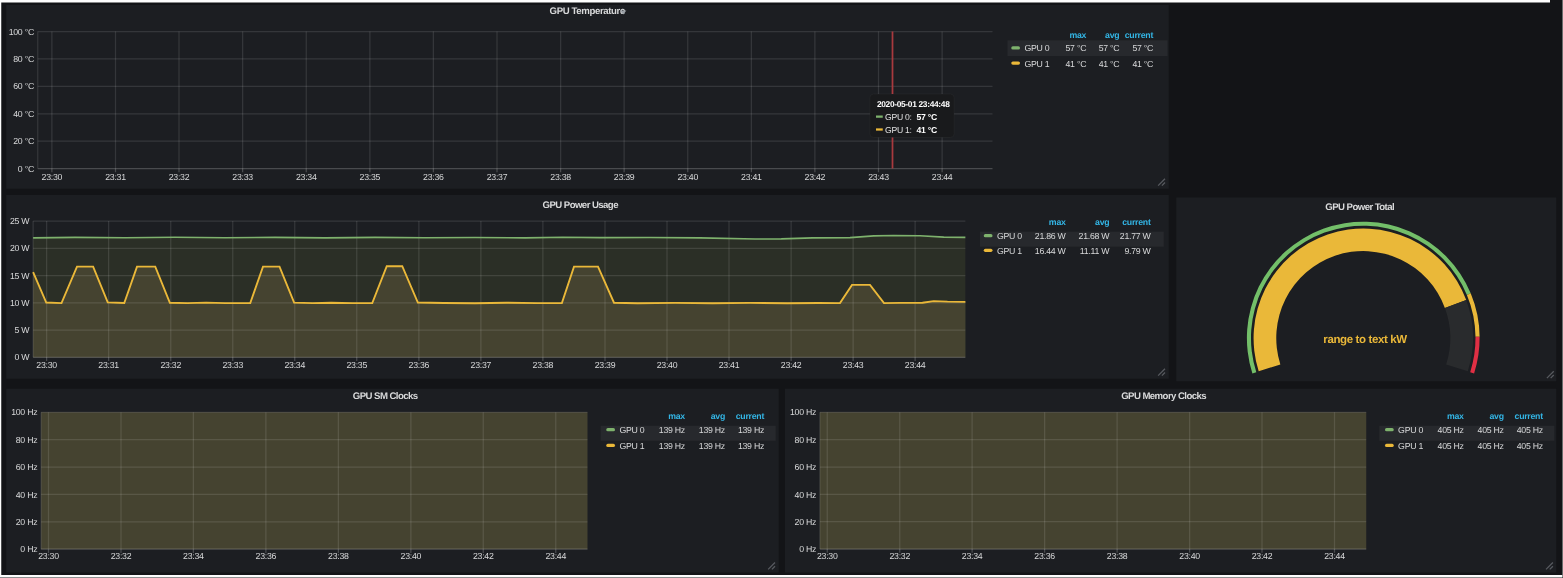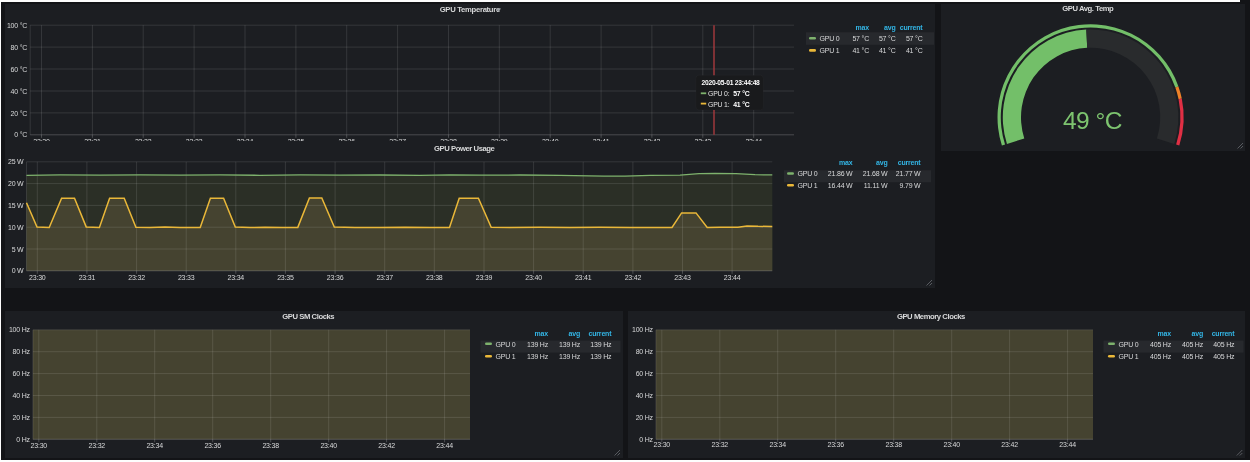--- a/index.html
+++ b/index.html
@@ -94,34 +94,21 @@
           <text x="744.5" y="92.2" font-size="6.9" fill="#ffffff" text-anchor="end" font-weight="bold" letter-spacing="-0.2">57 °C</text>
           <rect x="695.8" y="98.7" width="5.4" height="1.8" fill="#EAB839"></rect>
           <text x="703.0" y="102.5" font-size="6.9" fill="#e0e0e0" text-anchor="start" font-weight="normal" letter-spacing="-0.2">GPU 1:</text>
           <text x="744.5" y="102.5" font-size="6.9" fill="#ffffff" text-anchor="end" font-weight="bold" letter-spacing="-0.2">41 °C</text>
         </g>
         <g stroke="#585b60" stroke-width="1">
           <line x1="921.5" y1="144.5" x2="927.0" y2="139"></line>
           <line x1="924.5" y1="144.5" x2="927.0" y2="142"></line>
         </g>
       </svg></div>
-    <div class="panel" style="left:940.5px;top:4px;width:304.5px;height:147px"><svg width="304.5" height="147" viewBox="0 0 304.5 147" font-family="&quot;Liberation Sans&quot;, sans-serif">
-        <text x="146.8" y="7.2" font-size="7.7" fill="#d8d9da" text-anchor="middle" font-weight="bold" letter-spacing="-0.45">GPU Avg. Temp</text>
-        <path d="M60.91 141.61 A93.10 93.10 0 0 1 237.44 82.45 L234.33 83.55 A89.80 89.80 0 0 0 64.05 140.60 Z" fill="#73BF69"></path>
-        <path d="M237.44 82.45 A93.10 93.10 0 0 1 240.80 94.59 L237.57 95.25 A89.80 89.80 0 0 0 234.33 83.55 Z" fill="#ED8128"></path>
-        <path d="M240.80 94.59 A93.10 93.10 0 0 1 238.29 141.61 L235.15 140.60 A89.80 89.80 0 0 0 237.57 95.25 Z" fill="#E02F44"></path>
-        <path d="M65.96 139.99 A87.80 87.80 0 0 1 145.31 25.60 L146.20 43.78 A69.60 69.60 0 0 0 83.29 134.46 Z" fill="#73BF69"></path>
-        <path d="M145.31 25.60 A87.80 87.80 0 0 1 233.24 139.99 L215.91 134.46 A69.60 69.60 0 0 0 146.20 43.78 Z" fill="#292b2d"></path>
-        <text x="151.5" y="125.2" font-size="24.5" fill="#7dc46f" text-anchor="middle" font-weight="normal" letter-spacing="-0.5">49 °C</text>
-        <g stroke="#585b60" stroke-width="1">
-          <line x1="296.5" y1="144.5" x2="302.0" y2="139"></line>
-          <line x1="299.5" y1="144.5" x2="302.0" y2="142"></line>
-        </g>
-      </svg></div>
-    <div class="panel" style="left:5px;top:141px;width:929.5px;height:147px"><svg width="929.5" height="147" viewBox="0 0 929.5 147" font-family="&quot;Liberation Sans&quot;, sans-serif">
+    <div class="panel" style="left:5px;top:156px;width:929.5px;height:147px"><svg width="929.5" height="147" viewBox="0 0 929.5 147" font-family="&quot;Liberation Sans&quot;, sans-serif">
         <text x="459.2" y="10.0" font-size="7.7" fill="#d8d9da" text-anchor="middle" font-weight="bold" letter-spacing="-0.45">GPU Power Usage</text>
         <path d="M21.5 34.3 L55.0 33.9 L95.0 34.2 L135.0 33.8 L175.0 34.2 L215.0 33.9 L255.0 34.3 L295.0 33.9 L335.0 34.2 L375.0 34.0 L415.0 34.3 L445.0 33.8 L475.0 34.1 L515.0 34.0 L555.0 34.3 L599.0 35.2 L620.0 35.1 L645.0 34.3 L675.0 34.1 L694.0 32.7 L710.0 32.4 L731.0 32.6 L750.0 33.7 L767.3 33.9 L767.3 129.8 L21.5 129.8 Z" fill="#2b2f26"></path>
         <path d="M21.5 61.7 L32.0 86.0 L44.2 86.5 L56.6 57.3 L69.5 57.3 L81.2 85.9 L94.4 86.4 L104.6 57.3 L119.2 57.3 L130.9 86.2 L145.0 86.5 L160.0 86.1 L175.0 86.5 L195.2 86.4 L205.4 57.3 L218.6 57.3 L230.3 86.1 L245.0 86.5 L260.0 86.2 L277.0 86.5 L292.8 86.4 L304.4 57.0 L316.8 57.0 L329.3 86.0 L350.0 86.4 L375.0 86.6 L400.0 86.2 L425.0 86.5 L444.5 86.4 L454.2 57.3 L473.4 57.3 L486.2 86.2 L505.0 86.6 L535.0 86.3 L565.0 86.6 L595.0 86.3 L625.0 86.6 L650.0 86.4 L667.0 86.5 L676.6 71.9 L691.0 71.9 L702.2 86.5 L715.0 86.3 L733.0 86.2 L742.0 84.9 L753.0 85.3 L767.3 85.5 L767.3 129.8 L21.5 129.8 Z" fill="#454330"></path>
         <line x1="21.5" y1="20.8" x2="767.3" y2="20.8" stroke="rgba(255,255,255,0.11)" stroke-width="1"></line>
         <text x="18.5" y="23.4" font-size="7.0" fill="#d8d9da" text-anchor="end" font-weight="normal" letter-spacing="-0.2">25 W</text>
         <line x1="21.5" y1="42.6" x2="767.3" y2="42.6" stroke="rgba(255,255,255,0.11)" stroke-width="1"></line>
         <text x="18.5" y="45.2" font-size="7.0" fill="#d8d9da" text-anchor="end" font-weight="normal" letter-spacing="-0.2">20 W</text>
         <line x1="21.5" y1="64.4" x2="767.3" y2="64.4" stroke="rgba(255,255,255,0.11)" stroke-width="1"></line>
         <text x="18.5" y="67.0" font-size="7.0" fill="#d8d9da" text-anchor="end" font-weight="normal" letter-spacing="-0.2">15 W</text>
         <line x1="21.5" y1="86.2" x2="767.3" y2="86.2" stroke="rgba(255,255,255,0.11)" stroke-width="1"></line>
@@ -190,20 +177,33 @@
         <rect x="782" y="42.9" width="7" height="2.6" rx="1.3" fill="#EAB839"></rect>
         <text x="792.5" y="47.1" font-size="7.0" fill="#d8d9da" text-anchor="start" font-weight="normal" letter-spacing="-0.2">GPU 1</text>
         <text x="847.5" y="47.1" font-size="7.0" fill="#d8d9da" text-anchor="end" font-weight="normal" letter-spacing="-0.2">16.44 W</text>
         <text x="882.5" y="47.1" font-size="7.0" fill="#d8d9da" text-anchor="end" font-weight="normal" letter-spacing="-0.2">11.11 W</text>
         <text x="915.5" y="47.1" font-size="7.0" fill="#d8d9da" text-anchor="end" font-weight="normal" letter-spacing="-0.2">9.79 W</text>
         <g stroke="#585b60" stroke-width="1">
           <line x1="921.5" y1="144.5" x2="927.0" y2="139"></line>
           <line x1="924.5" y1="144.5" x2="927.0" y2="142"></line>
         </g>
       </svg></div>
+    <div class="panel" style="left:940.5px;top:157.5px;width:304.5px;height:147px"><svg width="304.5" height="147" viewBox="0 0 304.5 147" font-family="&quot;Liberation Sans&quot;, sans-serif">
+        <text x="146.8" y="10.0" font-size="7.7" fill="#d8d9da" text-anchor="middle" font-weight="bold" letter-spacing="-0.45">GPU Power Total</text>
+        <path d="M60.91 140.71 A93.10 93.10 0 0 1 235.56 76.65 L232.52 77.92 A89.80 89.80 0 0 0 64.05 139.70 Z" fill="#73BF69"></path>
+        <path d="M235.56 76.65 A93.10 93.10 0 0 1 242.69 111.41 L239.39 111.45 A89.80 89.80 0 0 0 232.52 77.92 Z" fill="#EAB839"></path>
+        <path d="M242.69 111.41 A93.10 93.10 0 0 1 238.29 140.71 L235.15 139.70 A89.80 89.80 0 0 0 239.39 111.45 Z" fill="#E02F44"></path>
+        <path d="M65.96 139.09 A87.80 87.80 0 0 1 231.99 82.07 L214.91 88.36 A69.60 69.60 0 0 0 83.29 133.56 Z" fill="#EAB839"></path>
+        <path d="M231.99 82.07 A87.80 87.80 0 0 1 233.24 139.09 L215.91 133.56 A69.60 69.60 0 0 0 214.91 88.36 Z" fill="#292b2d"></path>
+        <text x="151.0" y="116.4" font-size="9.2" fill="#EAB839" text-anchor="middle" font-weight="bold" letter-spacing="-0.3">range to text kW</text>
+        <g stroke="#585b60" stroke-width="1">
+          <line x1="296.5" y1="144.5" x2="302.0" y2="139"></line>
+          <line x1="299.5" y1="144.5" x2="302.0" y2="142"></line>
+        </g>
+      </svg></div>
     <div class="panel" style="left:628.2px;top:311px;width:616.8px;height:147px"><svg width="616.8" height="147" viewBox="0 0 616.8 147" font-family="&quot;Liberation Sans&quot;, sans-serif">
         <text x="302.9" y="8.0" font-size="7.7" fill="#d8d9da" text-anchor="middle" font-weight="bold" letter-spacing="-0.45">GPU Memory Clocks</text>
         <rect x="27.9" y="18.8" width="437.1" height="109.50000000000001" fill="#454330"></rect>
         <line x1="27.9" y1="18.8" x2="465" y2="18.8" stroke="rgba(255,255,255,0.11)" stroke-width="1"></line>
         <text x="24.9" y="21.4" font-size="7.0" fill="#d8d9da" text-anchor="end" font-weight="normal" letter-spacing="-0.2">100 Hz</text>
         <line x1="27.9" y1="40.7" x2="465" y2="40.7" stroke="rgba(255,255,255,0.11)" stroke-width="1"></line>
         <text x="24.9" y="43.3" font-size="7.0" fill="#d8d9da" text-anchor="end" font-weight="normal" letter-spacing="-0.2">80 Hz</text>
         <line x1="27.9" y1="62.6" x2="465" y2="62.6" stroke="rgba(255,255,255,0.11)" stroke-width="1"></line>
         <text x="24.9" y="65.2" font-size="7.0" fill="#d8d9da" text-anchor="end" font-weight="normal" letter-spacing="-0.2">60 Hz</text>
         <line x1="27.9" y1="84.5" x2="465" y2="84.5" stroke="rgba(255,255,255,0.11)" stroke-width="1"></line>

